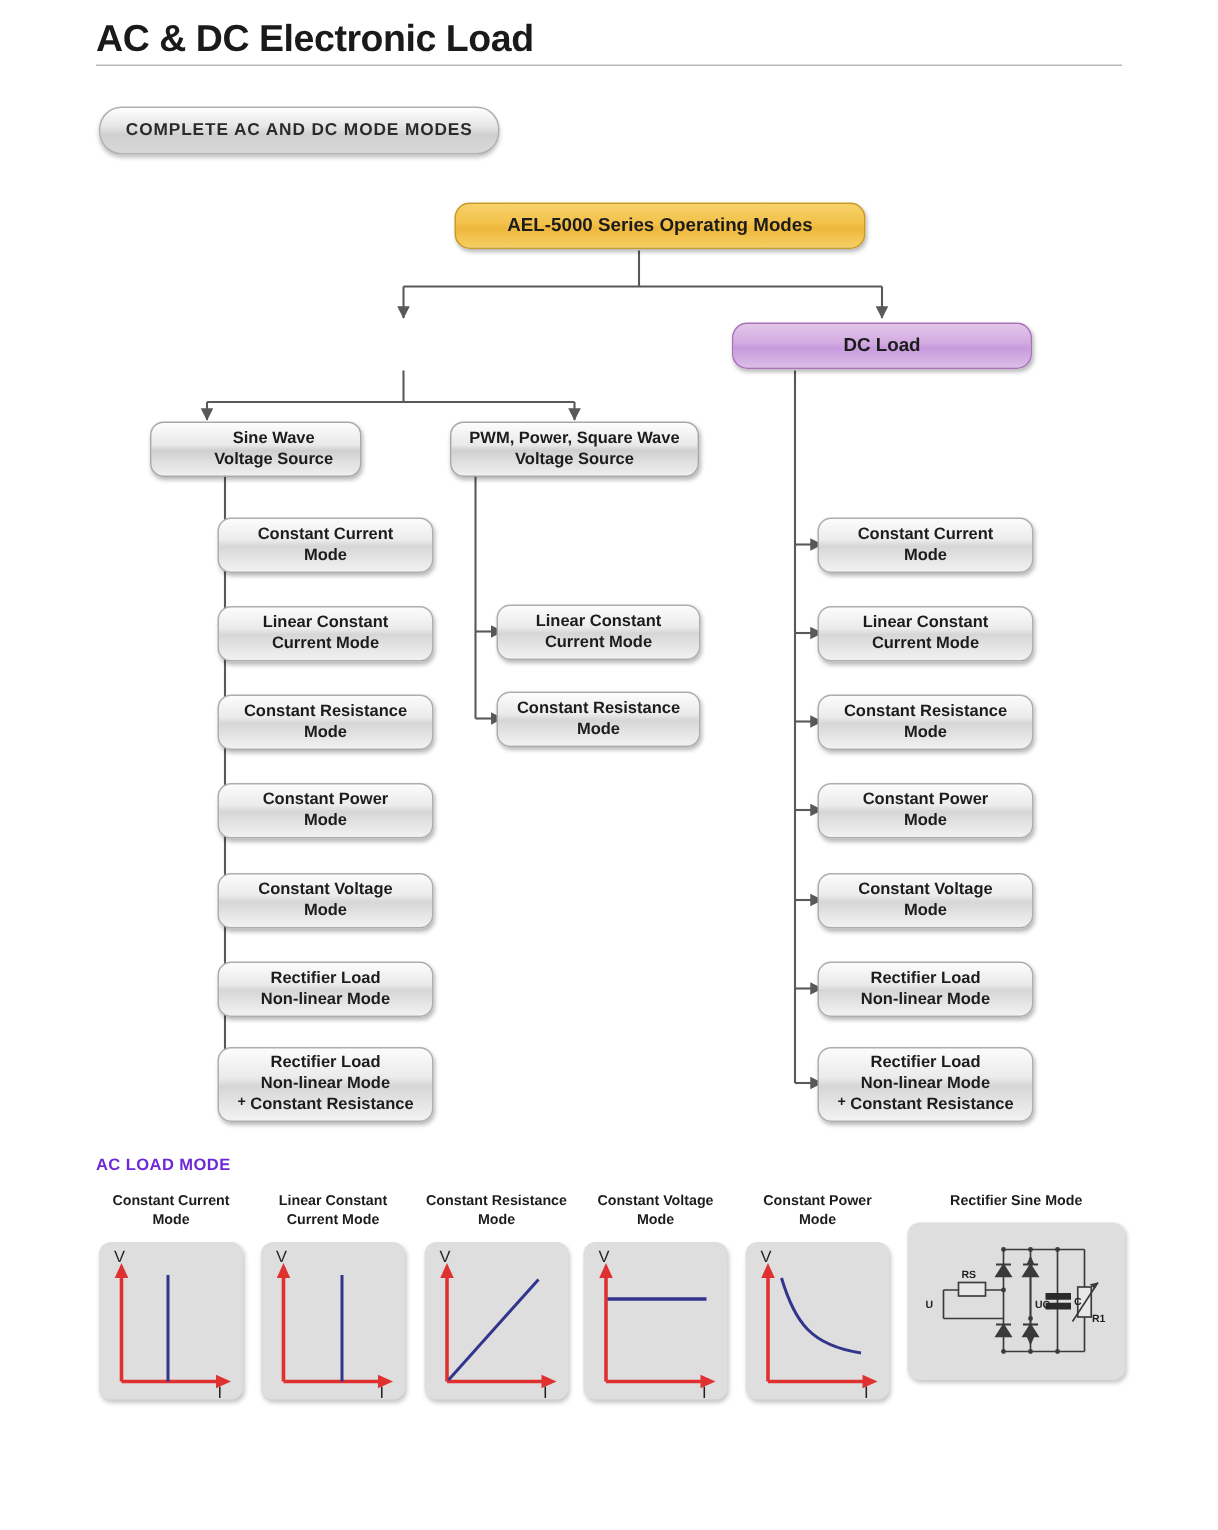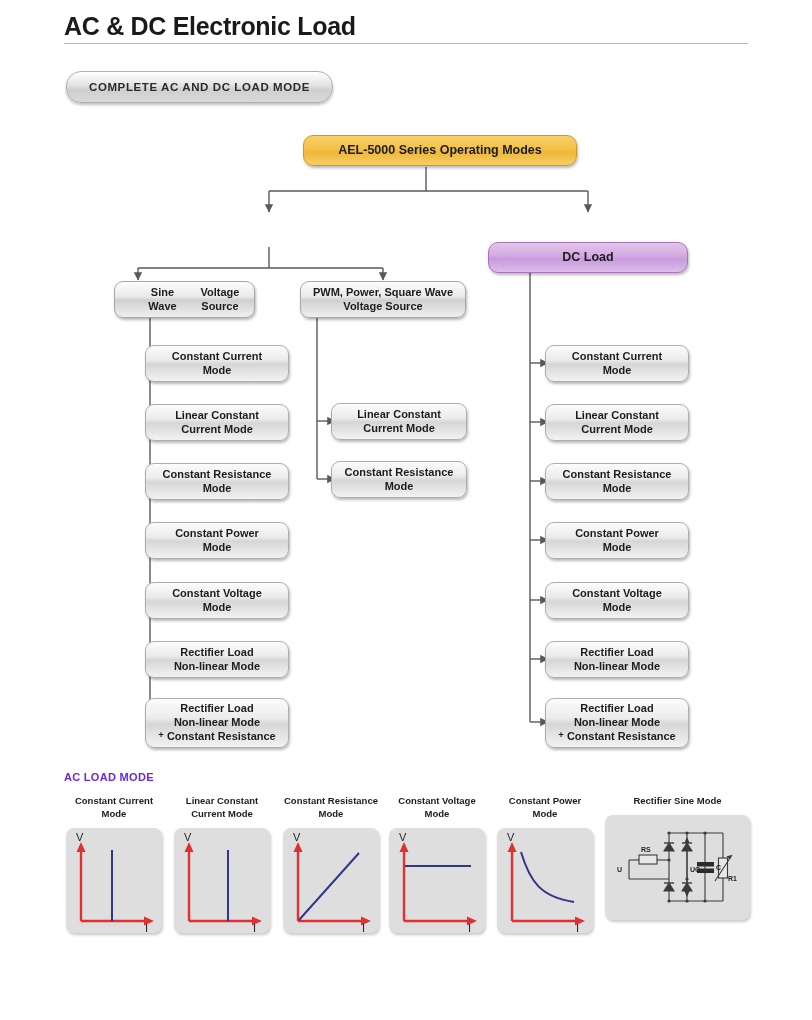--- a/index.html
+++ b/index.html
@@ -46,21 +46,21 @@
     border:1px solid #c89a28;border-radius:10px;
     font-size:12.5px;
     margin-left:14px;
   }
   .n-ac{
     background:linear-gradient(to bottom,#b9e2f5 0%,#8ccfee 45%,#6dbfe6 55%,#a7dcf3 100%);
     border:1px solid #5ba3c6;border-radius:10px;font-size:12.5px;
   }
   .n-dc{
     background:linear-gradient(to bottom,#e3c6ea 0%,#d2a9e0 45%,#c79add 55%,#ddbde8 100%);
-    border:1px solid #a972bb;border-radius:10px;font-size:12.5px;margin-top:27px;
+    border:1px solid #a972bb;border-radius:10px;font-size:12.5px;
   }
   .n-grey{
     background:linear-gradient(to bottom,#fdfdfd 0%,#e9e9e9 42%,#cfcfcf 52%,#dedede 72%,#efefef 100%);
     border:1px solid #a8a8a8;
   }
   .n-leaf{
     background:linear-gradient(to bottom,#fcfcfc 0%,#ebebeb 40%,#d6d6d6 52%,#e2e2e2 72%,#f2f2f2 100%);
     border:1px solid #adadad;
   }
   .n-leaf .plus{font-size:9.5px;vertical-align:2px;}
@@ -85,21 +85,21 @@
   .thumb-box svg{display:block;}
 </style>
 </head>
 <body>
 
 <div class="page">
 
   <div class="title">AC &amp; DC Electronic Load</div>
   <div class="title-rule"></div>
   <div class="pill">
-    <span>COMPLETE AC AND DC LOAD MODE</span>
+    <span>COMPLETE AC AND DC MODE MODES</span>
   </div>
 
   <div class="fc">
 
     <svg width="812" height="780">
       <defs>
         <marker id="arr" markerWidth="7" markerHeight="7" refX="5.6" refY="3" orient="auto">
           <path d="M0,0 L6,3 L0,6 z" fill="#58595b"></path>
         </marker>
       </defs>
@@ -136,21 +136,21 @@
         <path d="M530,600 L548,600" marker-end="url(#arr)"></path>
         <path d="M530,659 L548,659" marker-end="url(#arr)"></path>
         <path d="M530,722 L548,722" marker-end="url(#arr)"></path>
       </g>
     </svg>
 
     <div class="node n-root" style="left:289px;top:135px;width:274px;height:31px;">AEL-5000 Series Operating Modes</div>
 
     <div class="node n-dc" style="left:488px;top:215px;width:200px;height:31px;">DC Load</div>
 
-    <div class="node n-grey" style="left:114px;top:281px;width:141px;height:37px;padding-left:24px;">
+    <div class="node n-grey" style="left:100px;top:281px;width:141px;height:37px;flex-direction:column;padding-left:24px;">
       <span>Sine Wave</span>
       <span>Voltage Source</span>
     </div>
     <div class="node n-grey" style="left:300px;top:281px;width:166px;height:37px;flex-direction:column;">
       <span>PWM, Power, Square Wave</span>
       <span>Voltage Source</span>
     </div>
 
     <div class="node n-leaf" style="left:145px;top:345px;width:144px;height:37px;flex-direction:column;">
       <span>Constant Current</span>

